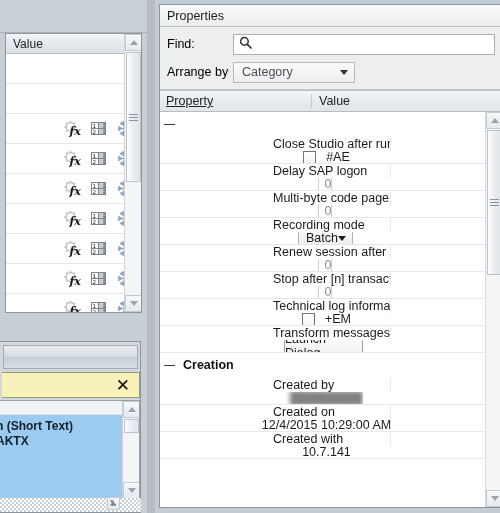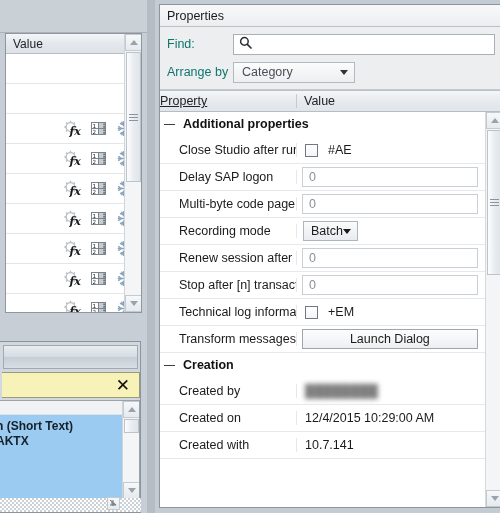--- a/index.html
+++ b/index.html
@@ -184,21 +184,21 @@
     padding-left: 7px;
     font-size: 12.5px; color: #1b1b1b;
   }
   #props-toolbar {
     flex: 0 0 auto; background: #eceef0;
     padding: 6px 7px 6px 7px;
     border-bottom: 1px solid #c4cacf;
   }
   .tb-row { display: flex; align-items: center; height: 22px; }
   .tb-row + .tb-row { margin-top: 6px; }
-  .tb-label { width: 66px; font-size: 12.5px; color: #0f766e; }
+  .tb-label { width: 66px; font-size: 12.5px; color: #000000; }
   #find-box {
     flex: 1; height: 21px;
     background: #ffffff;
     border: 1px solid #a9b0b6;
     box-sizing: border-box;
     display: flex; align-items: center; padding-left: 5px;
   }
   #find-input {
     border: none; outline: none; background: transparent;
     font-family: "Liberation Sans", sans-serif; font-size: 12px;
@@ -223,21 +223,21 @@
     overflow: hidden;
   }
   #grid-header {
     height: 21px;
     background: linear-gradient(to bottom,#f4f6f8 0%,#e7ebee 50%,#e0e5e9 100%);
     border-bottom: 1px solid #b6bdc4;
     box-sizing: border-box;
     display: flex; align-items: center;
     font-size: 12.5px; color: #20242a;
   }
-  #grid-header .h1 { width: 137px; padding-left: 0; box-sizing: border-box; border-right: 1px solid #c4cad0; text-decoration: underline; }
+  #grid-header .h1 { width: 152px; padding-left: 6px; box-sizing: border-box; border-right: 1px solid #c4cad0; text-decoration: underline; }
   #grid-header .h2 { flex: 1; padding-left: 7px; }
   #grid-body { position: absolute; left:0; right:17px; top:21px; bottom:0; overflow:hidden; }
 
   .cat-row {
     height: 24px; display: flex; align-items: center;
     background: #ffffff;
     border-bottom: 1px solid #ffffff;
     font-weight: bold; font-size: 12.5px; color: #111;
     padding-left: 4px;
   }
@@ -245,20 +245,21 @@
     width: 11px; height: 11px; margin-right: 8px;
     position: relative; flex: 0 0 auto;
   }
   .cat-row .minus::before {
     content:''; position:absolute; left:0; top:5px; width:11px; height:1px; background:#3b3f44;
   }
   .prow {
     height: 27px; display: flex; align-items: center;
     border-bottom: 1px solid #e6e9eb;
     box-sizing: border-box;
+    flex-direction: column;
   }
   .pname {
     width: 137px; flex: 0 0 auto;
     padding-left: 19px; box-sizing: border-box;
     font-size: 12.5px; color: #1b1b1b;
     border-right: 1px solid #e6e9eb;
     white-space: nowrap; overflow: hidden;
   }
   .pval {
     flex: 1 1 auto; height: 100%;
@@ -719,21 +720,20 @@
       </div>
 
       <div id="grid-wrap">
         <div id="grid-header">
           <div class="h1">Property</div>
           <div class="h2">Value</div>
         </div>
         <div id="grid-body">
             <div class="cat-row">
               <span class="minus"></span>
-              <span>Additional properties</span>
             </div>
             <div class="prow">
               <div class="pname">Close Studio after run</div>
               <div class="pval" style="padding-left: 8px;">
                 <span class="cb"></span>
                 <span class="cb-text">#AE</span>
               </div>
             </div>
             <div class="prow">
               <div class="pname">Delay SAP logon</div>

